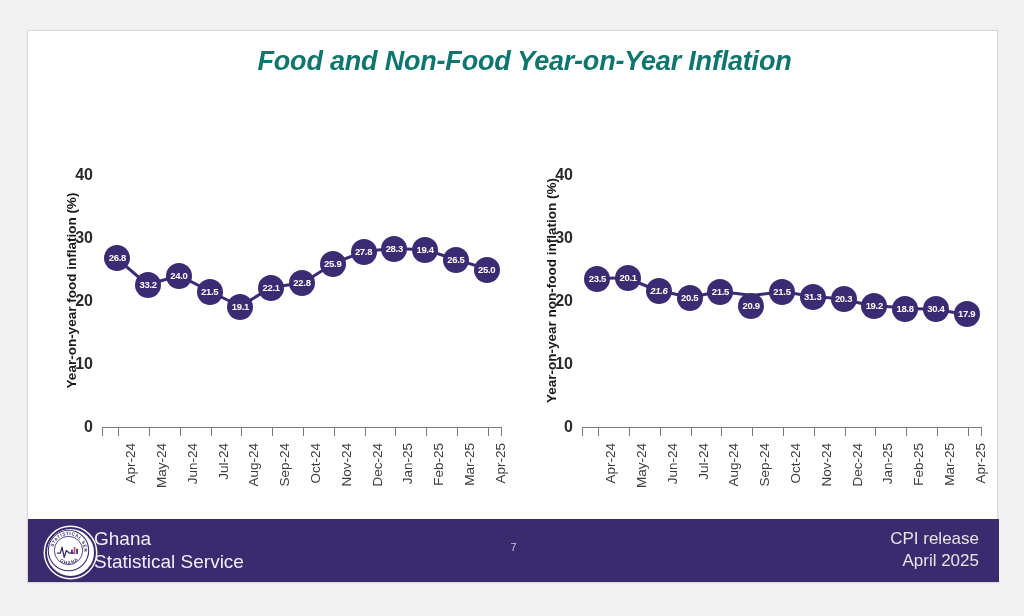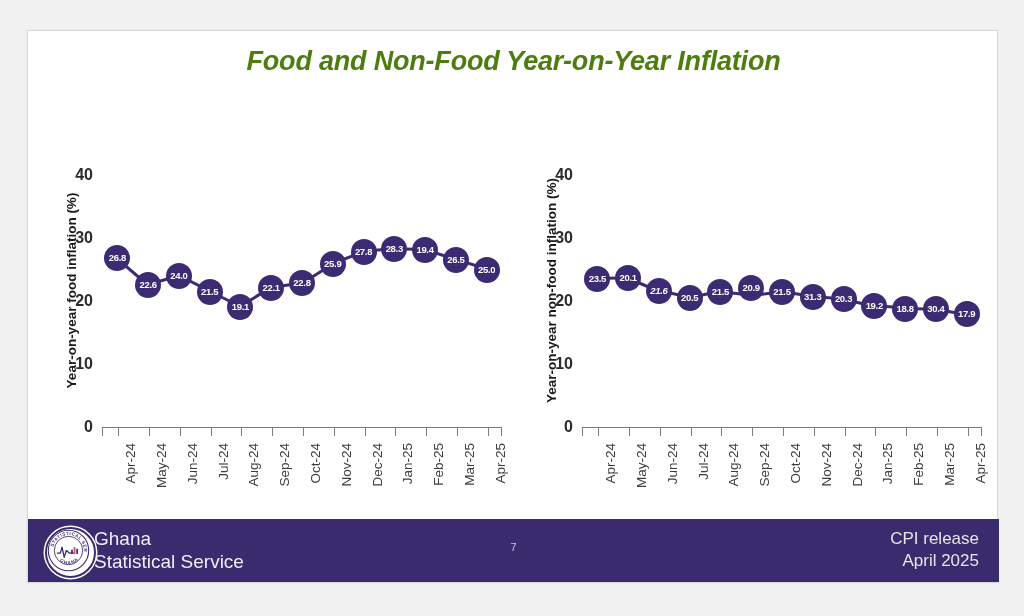--- a/index.html
+++ b/index.html
@@ -28,22 +28,23 @@
   
   #title {
     position: absolute;
     left: 0;
     top: 15px;
     width: 971px;
     text-align: center;
     font-size: 27px;
     font-weight: bold;
     font-style: italic;
-    color: #4d7c0f;
+    color: #0f766e;
     letter-spacing: -0.2px;
+    padding-left: 11px;
   }
 
   
   .chart-panel {
     position: absolute;
     top: 140px;
     width: 480px;
     height: 350px;
   }
   #panel-food      { left: 2px; }
@@ -214,21 +215,21 @@
         <div class="seg" style="left: 107.692px; top: 114.95px; width: 34.2835px; transform: rotate(26.1695deg);"></div>
         <div class="seg" style="left: 138.462px; top: 130.07px; width: 36.1103px; transform: rotate(-31.5603deg);"></div>
         <div class="seg" style="left: 169.231px; top: 111.17px; width: 31.0837px; transform: rotate(-8.15637deg);"></div>
         <div class="seg" style="left: 200px; top: 106.76px; width: 36.444px; transform: rotate(-32.4043deg);"></div>
         <div class="seg" style="left: 230.769px; top: 87.23px; width: 33.0155px; transform: rotate(-21.2573deg);"></div>
         <div class="seg" style="left: 261.538px; top: 75.26px; width: 30.9301px; transform: rotate(-5.84529deg);"></div>
         <div class="seg" style="left: 292.308px; top: 72.11px; width: 30.795px; transform: rotate(2.34495deg);"></div>
         <div class="seg" style="left: 323.077px; top: 73.37px; width: 32.3783px; transform: rotate(18.1388deg);"></div>
         <div class="seg" style="left: 353.846px; top: 83.45px; width: 32.1877px; transform: rotate(17.073deg);"></div>
         <div class="marker" style="left: 15.3846px; top: 83.16px;">26.8</div>
-        <div class="marker" style="left: 46.1538px; top: 109.62px;">22.6</div>
+        <div class="marker" style="left: 46.1538px; top: 109.62px;">33.2</div>
         <div class="marker" style="left: 76.9231px; top: 100.8px;">24.0</div>
         <div class="marker" style="left: 107.692px; top: 116.55px;">21.5</div>
         <div class="marker" style="left: 138.462px; top: 131.67px;">19.1</div>
         <div class="marker" style="left: 169.231px; top: 112.77px;">22.1</div>
         <div class="marker" style="left: 200px; top: 108.36px;">22.8</div>
         <div class="marker" style="left: 230.769px; top: 88.83px;">25.9</div>
         <div class="marker" style="left: 261.538px; top: 76.86px;">27.8</div>
         <div class="marker" style="left: 292.308px; top: 73.71px;">28.3</div>
         <div class="marker" style="left: 323.077px; top: 74.97px;">19.4</div>
         <div class="marker" style="left: 353.846px; top: 85.05px;">26.5</div>
@@ -282,21 +283,21 @@
         <div class="seg" style="left: 230.769px; top: 119.99px; width: 30.8723px; transform: rotate(4.68207deg);"></div>
         <div class="seg" style="left: 261.538px; top: 122.51px; width: 31.54px; transform: rotate(12.6927deg);"></div>
         <div class="seg" style="left: 292.308px; top: 129.44px; width: 30.8723px; transform: rotate(4.68207deg);"></div>
         <div class="seg" style="left: 323.077px; top: 131.96px; width: 30.7757px; transform: rotate(1.17297deg);"></div>
         <div class="seg" style="left: 353.846px; top: 132.59px; width: 31.1793px; transform: rotate(9.30244deg);"></div>
         <div class="marker" style="left: 15.3846px; top: 103.95px;">23.5</div>
         <div class="marker" style="left: 46.1538px; top: 103.32px;">20.1</div>
         <div class="marker" style="left: 76.9231px; top: 115.92px; font-style: italic;">21.6</div>
         <div class="marker" style="left: 107.692px; top: 122.85px;">20.5</div>
         <div class="marker" style="left: 138.462px; top: 116.55px;">21.5</div>
-        <div class="marker" style="left: 169.231px; top: 113px;">20.9</div>
+        <div class="marker" style="left: 169.231px; top: 131px;">20.9</div>
         <div class="marker" style="left: 200px; top: 116.55px;">21.5</div>
         <div class="marker" style="left: 230.769px; top: 121.59px;">31.3</div>
         <div class="marker" style="left: 261.538px; top: 124.11px;">20.3</div>
         <div class="marker" style="left: 292.308px; top: 131.04px;">19.2</div>
         <div class="marker" style="left: 323.077px; top: 133.56px;">18.8</div>
         <div class="marker" style="left: 353.846px; top: 134.19px;">30.4</div>
         <div class="marker" style="left: 384.615px; top: 139.23px;">17.9</div>
       </div>
     <div class="xaxis-line" id="xaxis-nonfood">
         <div class="xtick-mark" style="left: 15.3846px;"></div>

